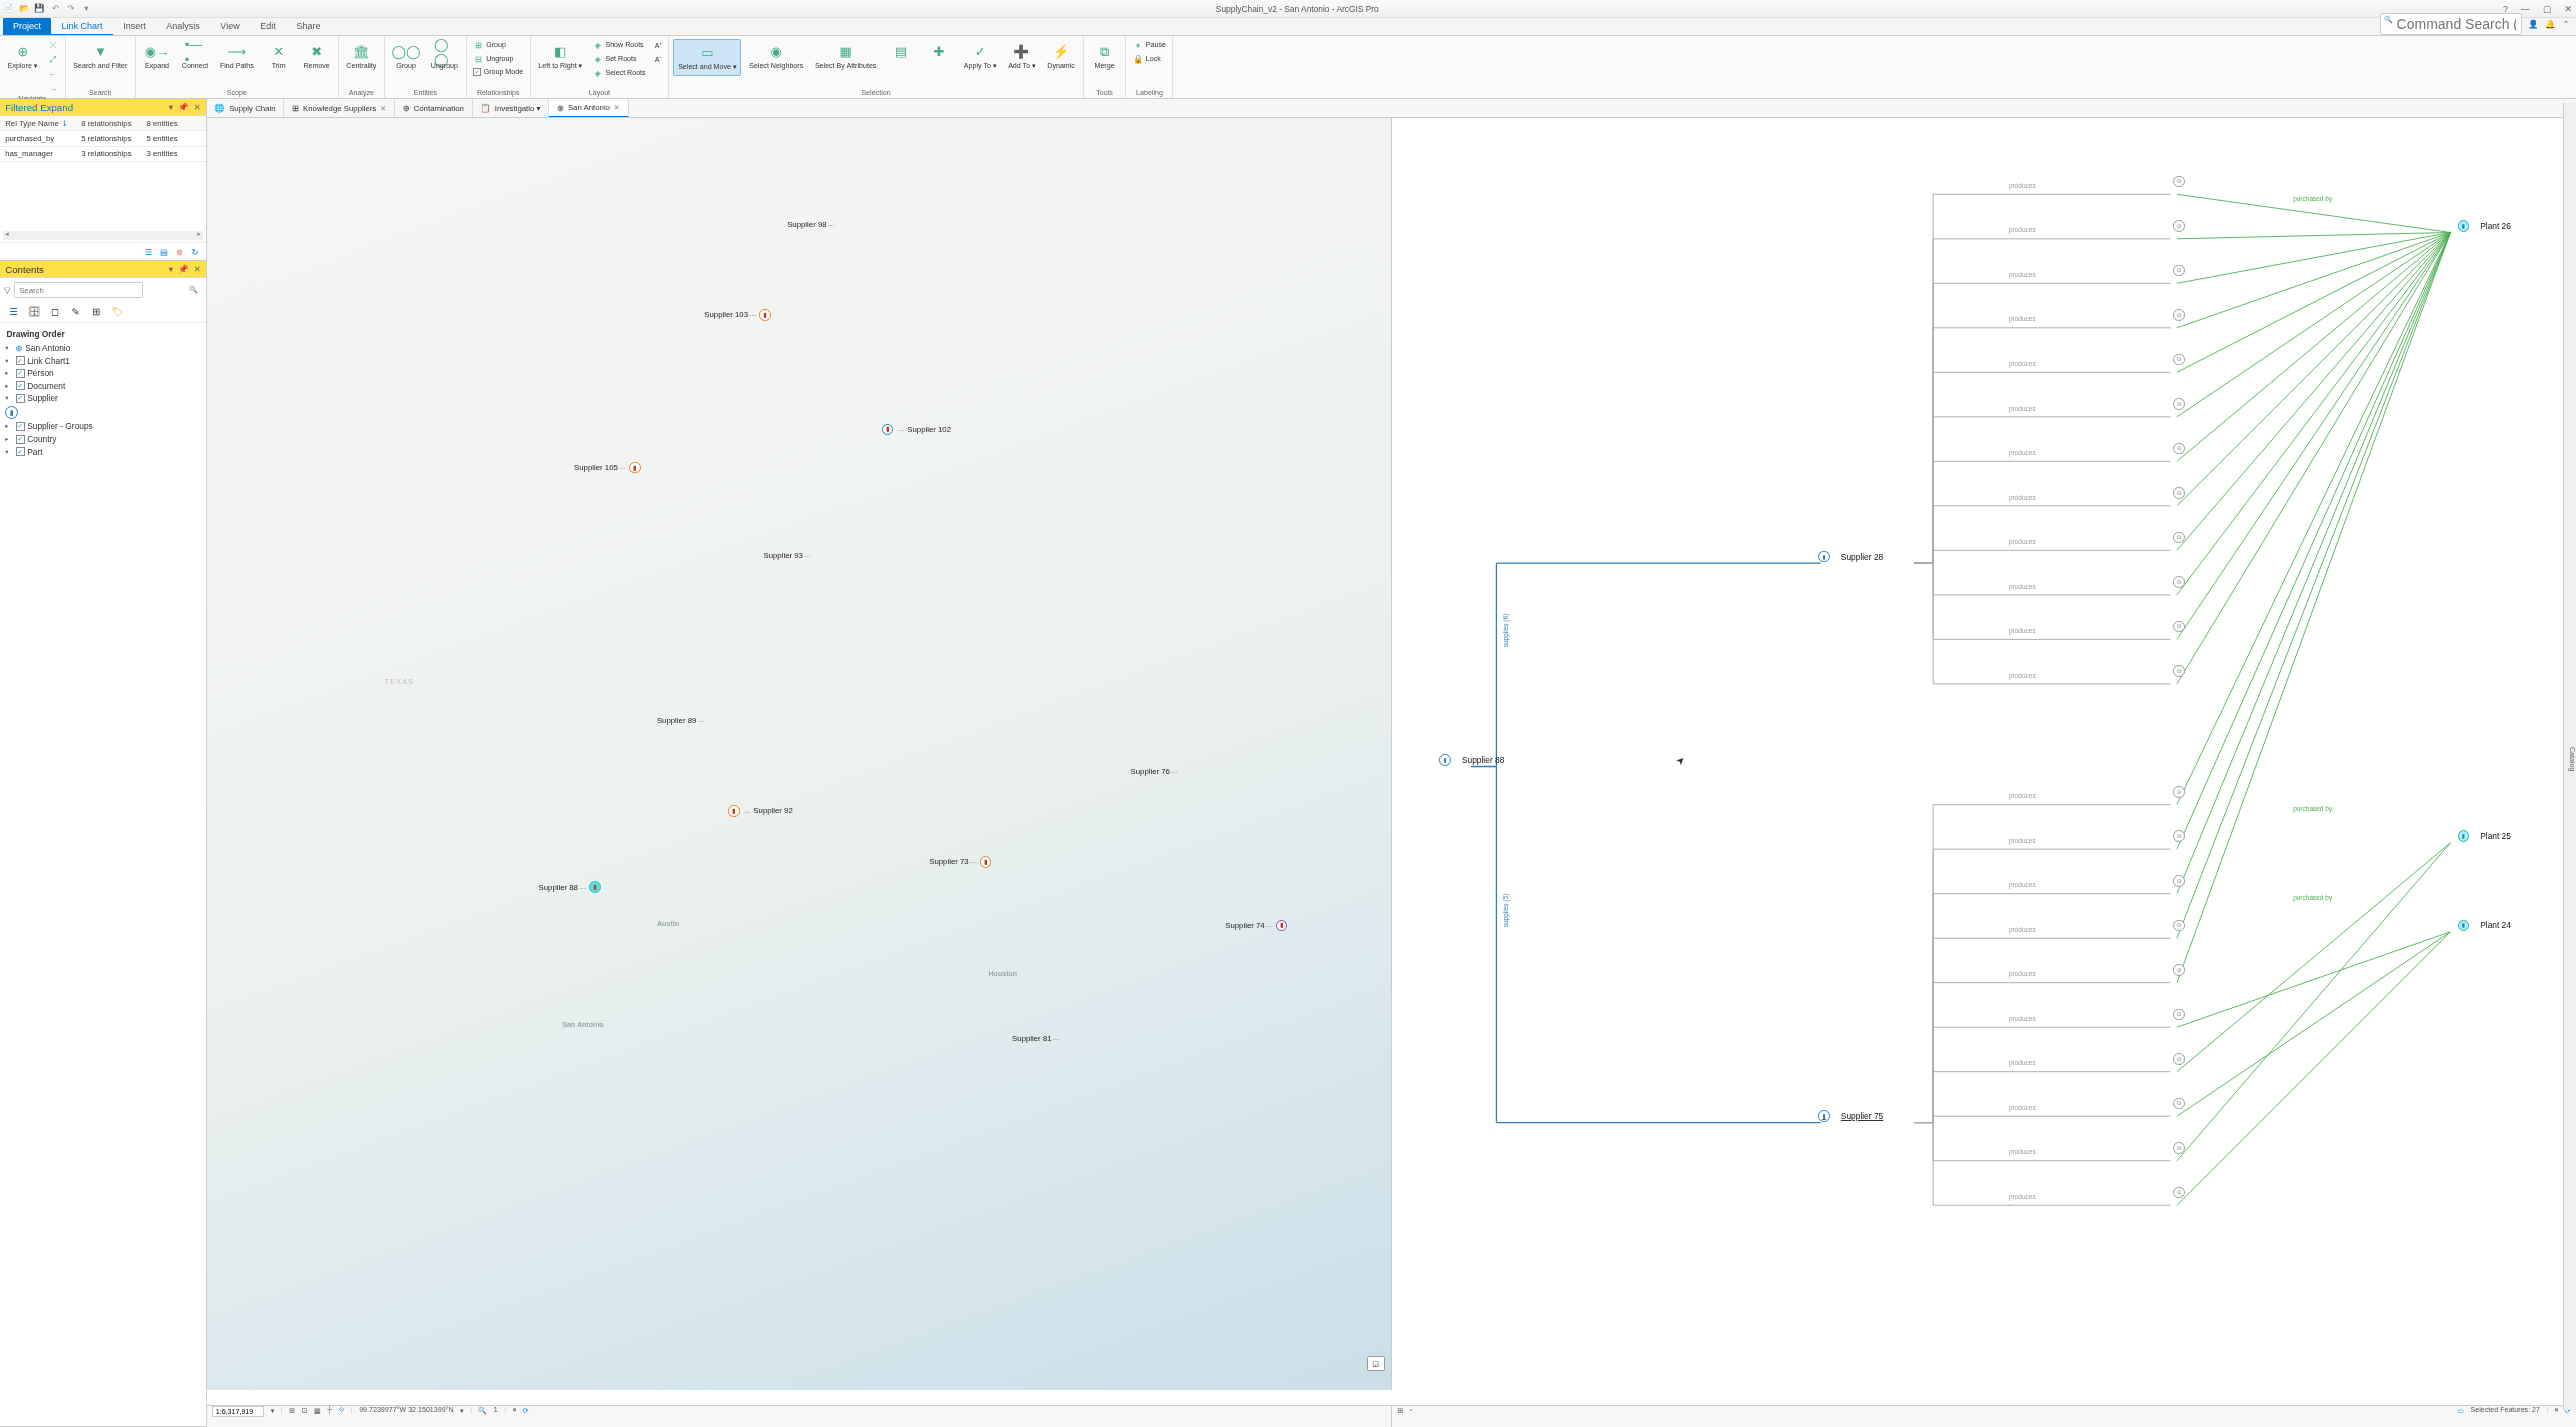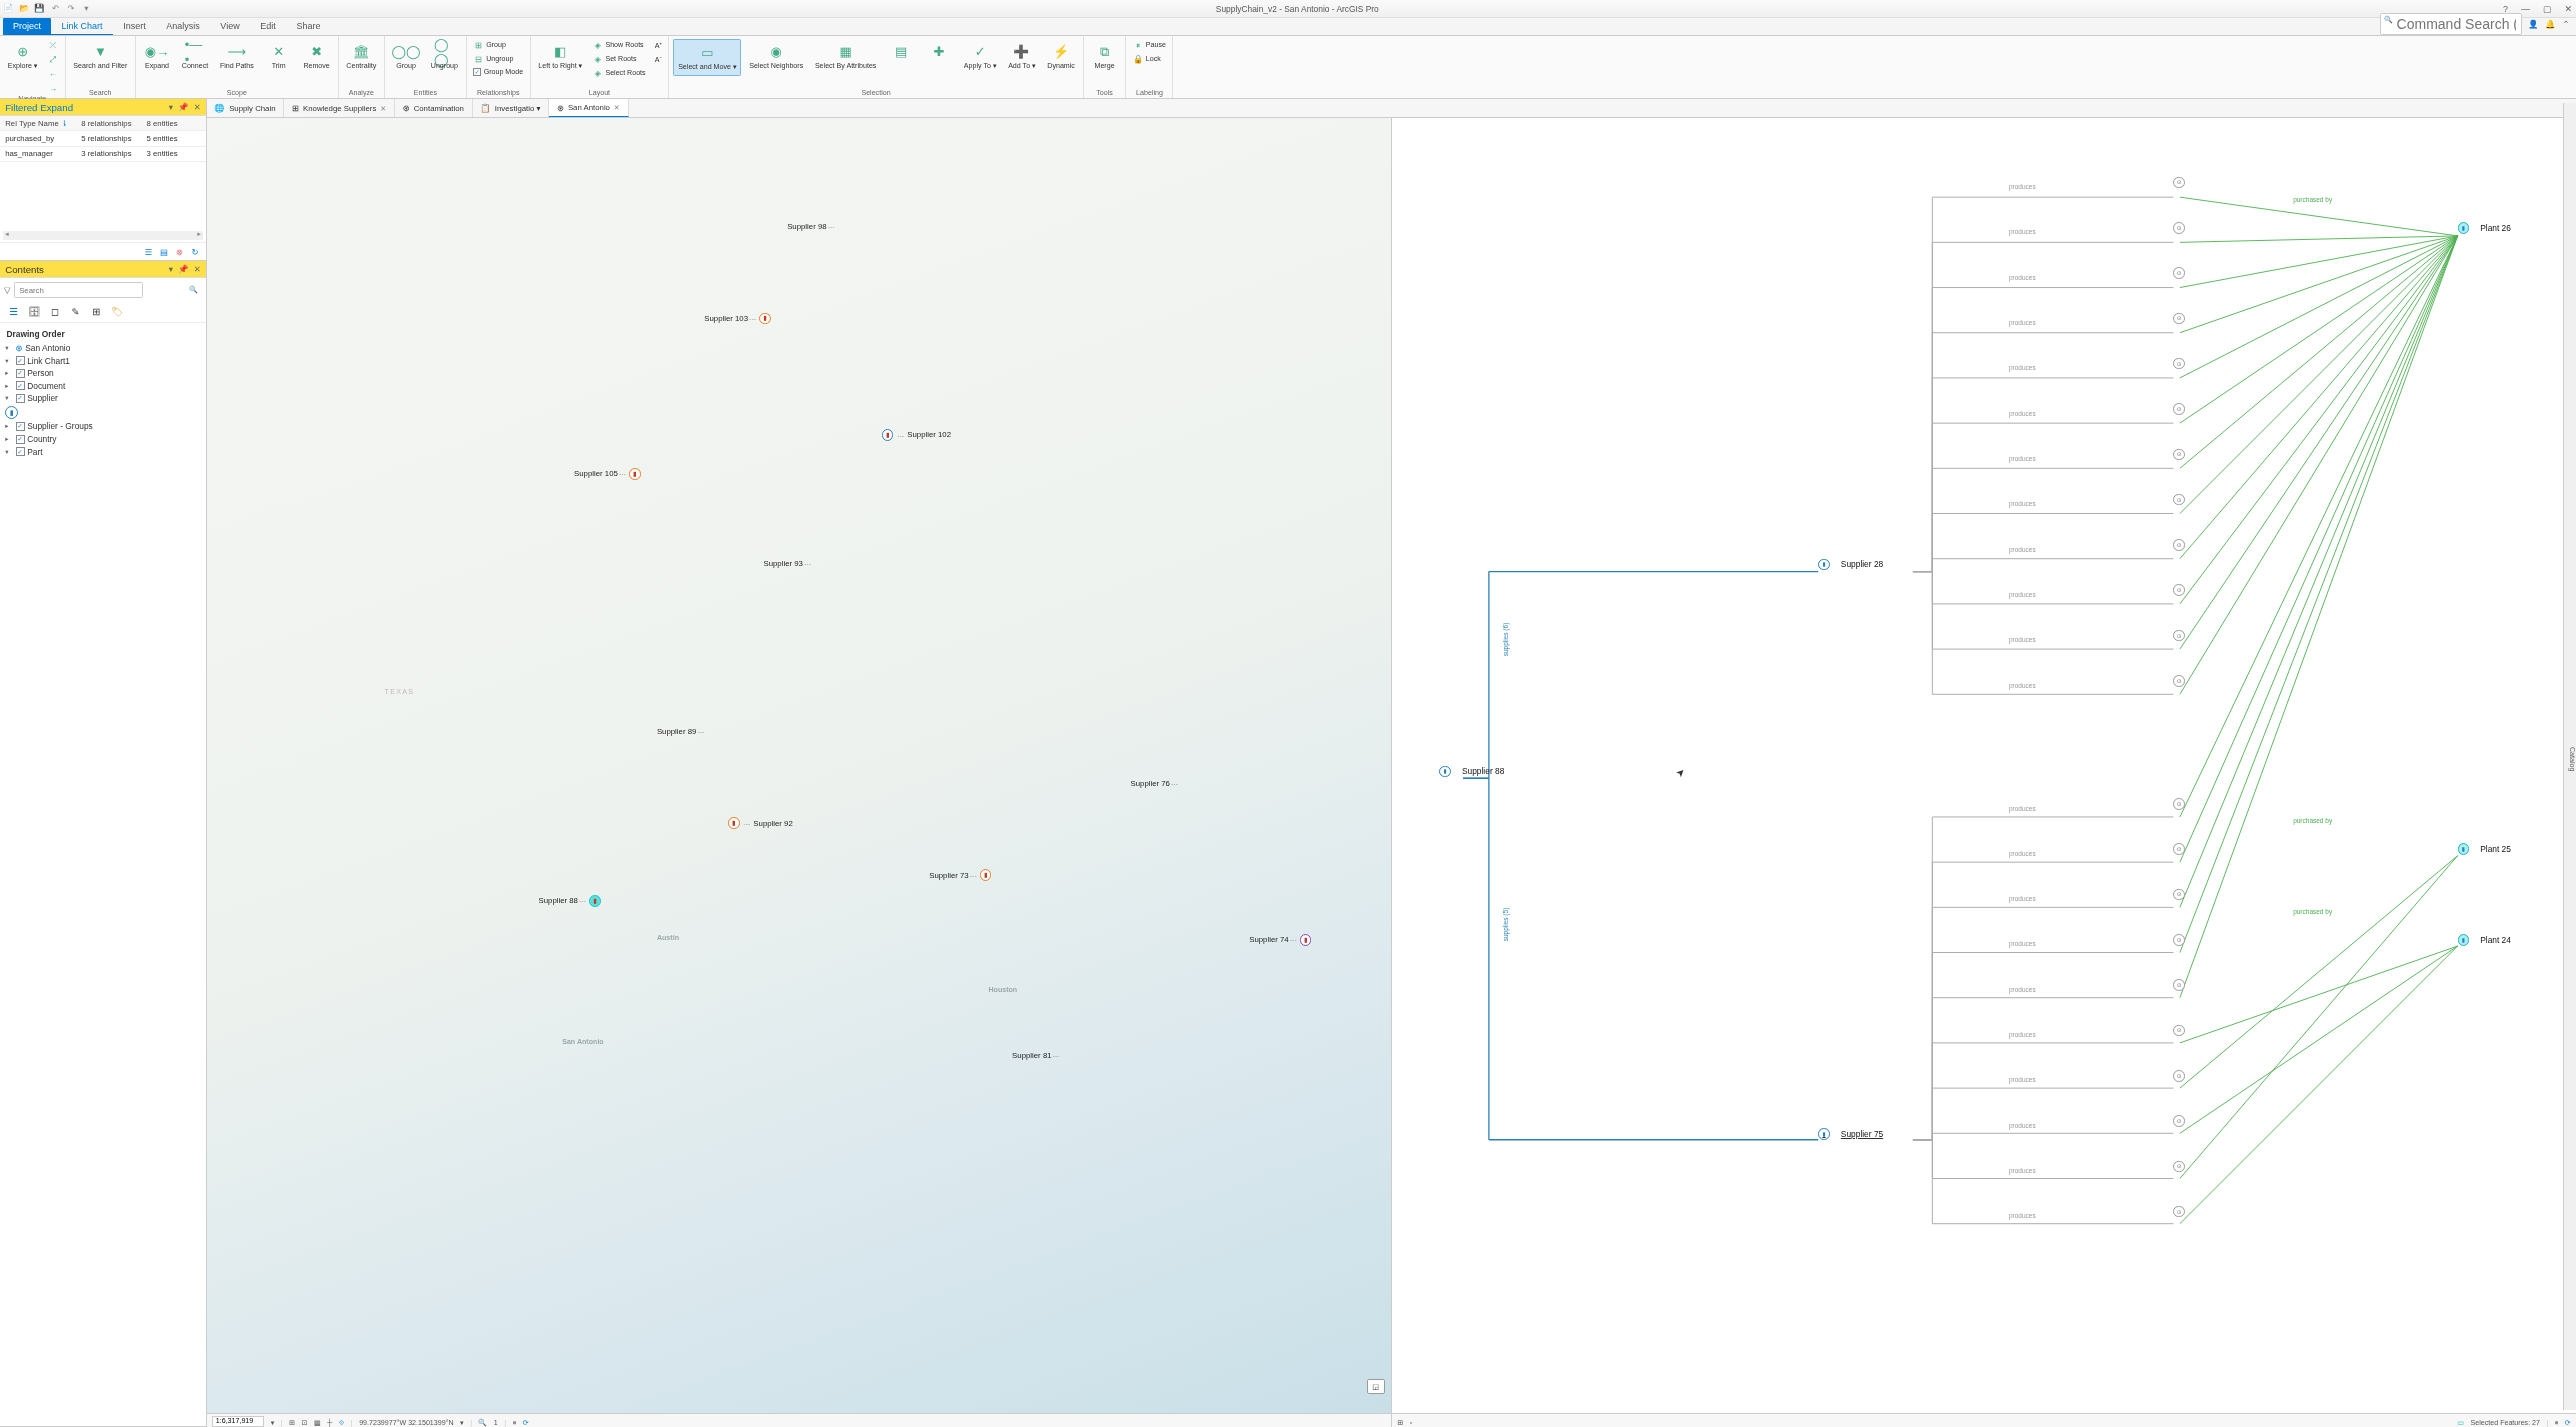--- a/index.html
+++ b/index.html
@@ -98,21 +98,21 @@
 .node2 { position:absolute; display:flex; align-items:center; gap:11px;}
 .ndot { width:11.6px;height:11.6px; border-radius:50%; border:1.3px solid #2980b9; background:#fff; display:flex;align-items:center;justify-content:center; font-size:5.8px; color:#2980b9;}
 .ndot.cyan{ border-color:#1abc9c; background:#aef;}
 .ndot.grey{ border-color:#999; color:#777;}
 .nlabel{ font-size:8.4px; color:#111;}
 .edgelbl{ position:absolute; font-size:6.5px; color:#999; background:#fff; padding:0 1.3px;}
 .edgelbl.green{ color:#4caf50;}
 svg.edges{ position:absolute; top:0;left:0; width:100%; height:100%; pointer-events:none;}
 
 
-.statusbar { height:14px; border-top:0.6px solid #ccc; background:#f7f7f7; display:flex; align-items:flex-end; font-size:7.1px; color:#555; padding:0 5.2px; gap:6.5px;}
+.statusbar { height:22px; border-top:0.6px solid #ccc; background:#f7f7f7; display:flex; align-items:flex-start; font-size:7.1px; color:#555; padding:0 5.2px; gap:6.5px;margin-top:15px;}
 .statusbar .sep{ color:#ccc;}
 .statusbar input{ border:0.6px solid #ccc; padding:0.6px 2.6px; width:52px; font-size:7.1px;}
 .statusbar .spacer{flex:1;}
 .rightstrip{ position:absolute; right:0; top:103px; bottom:17px; width:13px; background:#f0f0f0; border-left:0.6px solid #ccc; display:flex; align-items:flex-start; justify-content:center; writing-mode:vertical-rl; font-size:7.1px; color:#666; padding-top:5.2px;}
 </style>
 </head>
 <body>
 
 <div class="app">
 
@@ -518,21 +518,21 @@
               <span class="slabel dashleft">Supplier 88</span>
               <span class="dot cyan">▮</span>
             </div>
             <div class="supplier" style="left: 78%; top: 51%;">
               <span class="slabel dashleft">Supplier 76</span>
             </div>
             <div class="supplier" style="left: 61%; top: 58%; text-align: center;">
               <span class="slabel dashleft">Supplier 73</span>
               <span class="dot">▮</span>
             </div>
-            <div class="supplier" style="left: 86%; top: 63%; margin-left: 24px;">
+            <div class="supplier" style="left: 86%; top: 63%;">
               <span class="slabel dashleft">Supplier 74</span>
               <span class="dot purple">▮</span>
             </div>
             <div class="supplier" style="left: 68%; top: 72%;">
               <span class="slabel dashleft">Supplier 81</span>
             </div>
           </div>
         <div class="linkview" id="linkview">
           <svg class="edges" id="edgesvg" viewBox="0 0 1833 1999" width="1184" height="1292">
               <line x1="109.97999999999999" y1="1019.49" x2="149.98" y2="1019.49" stroke="#2980b9" stroke-width="2"></line>

